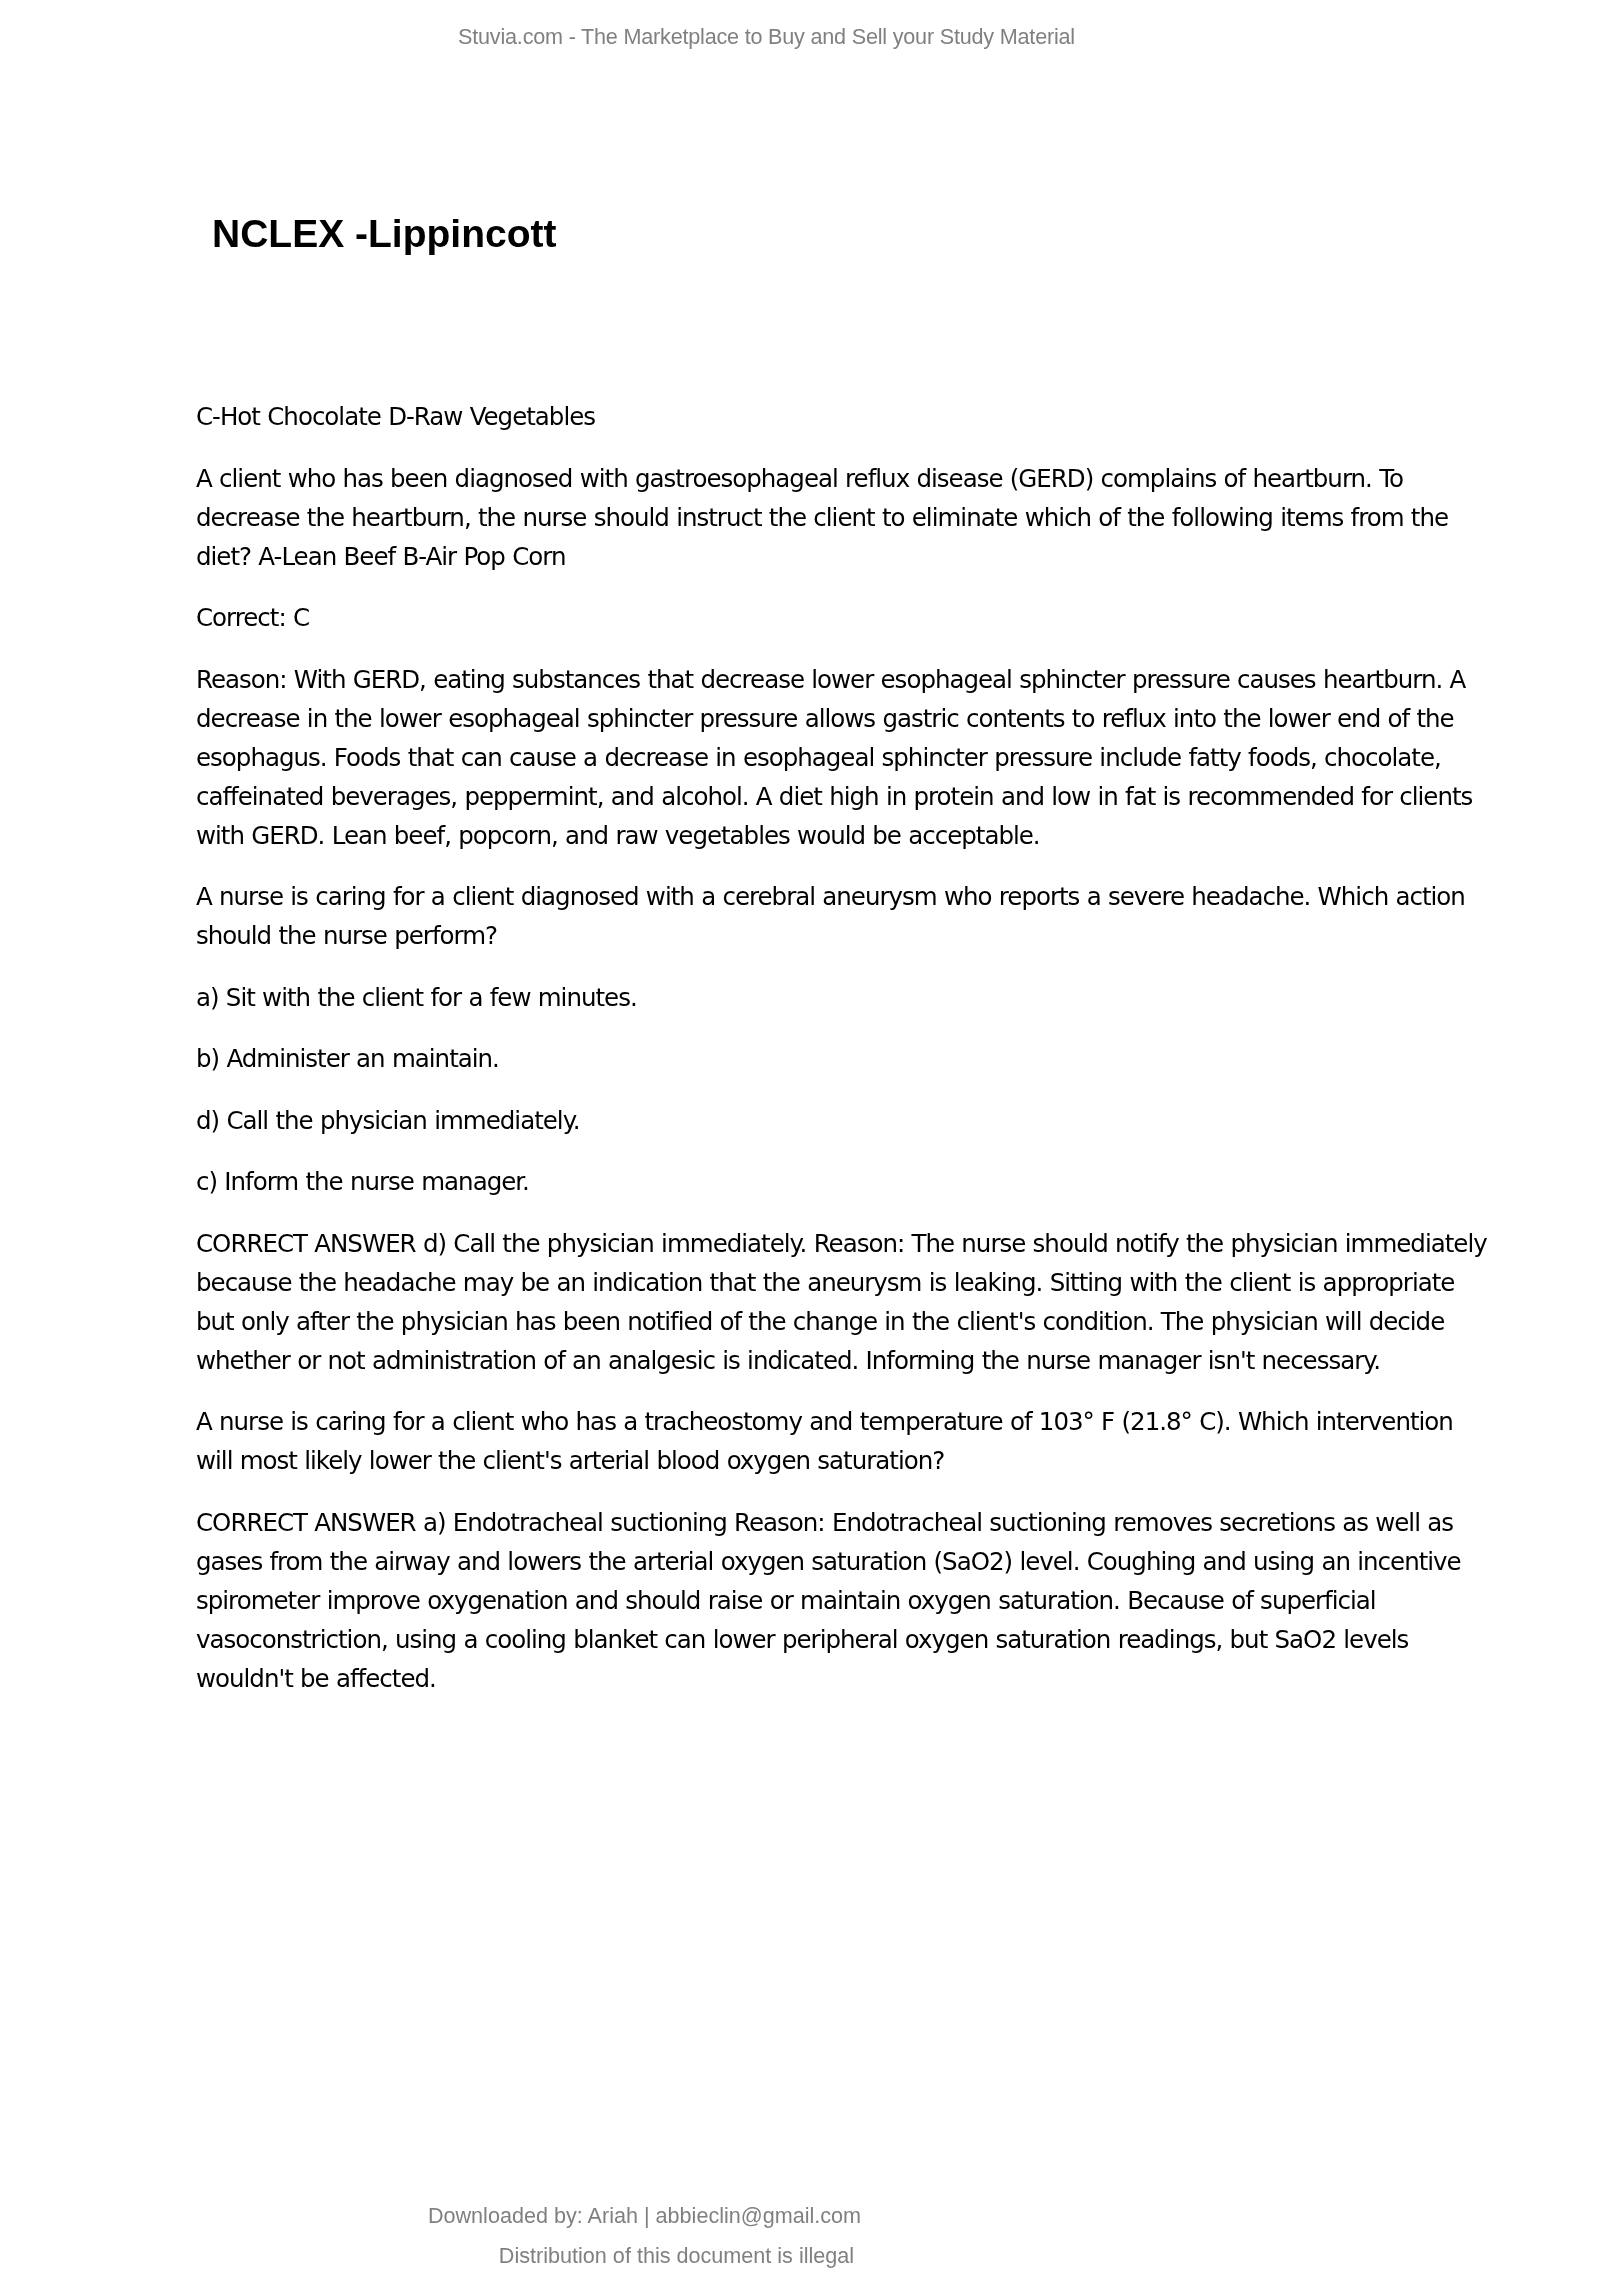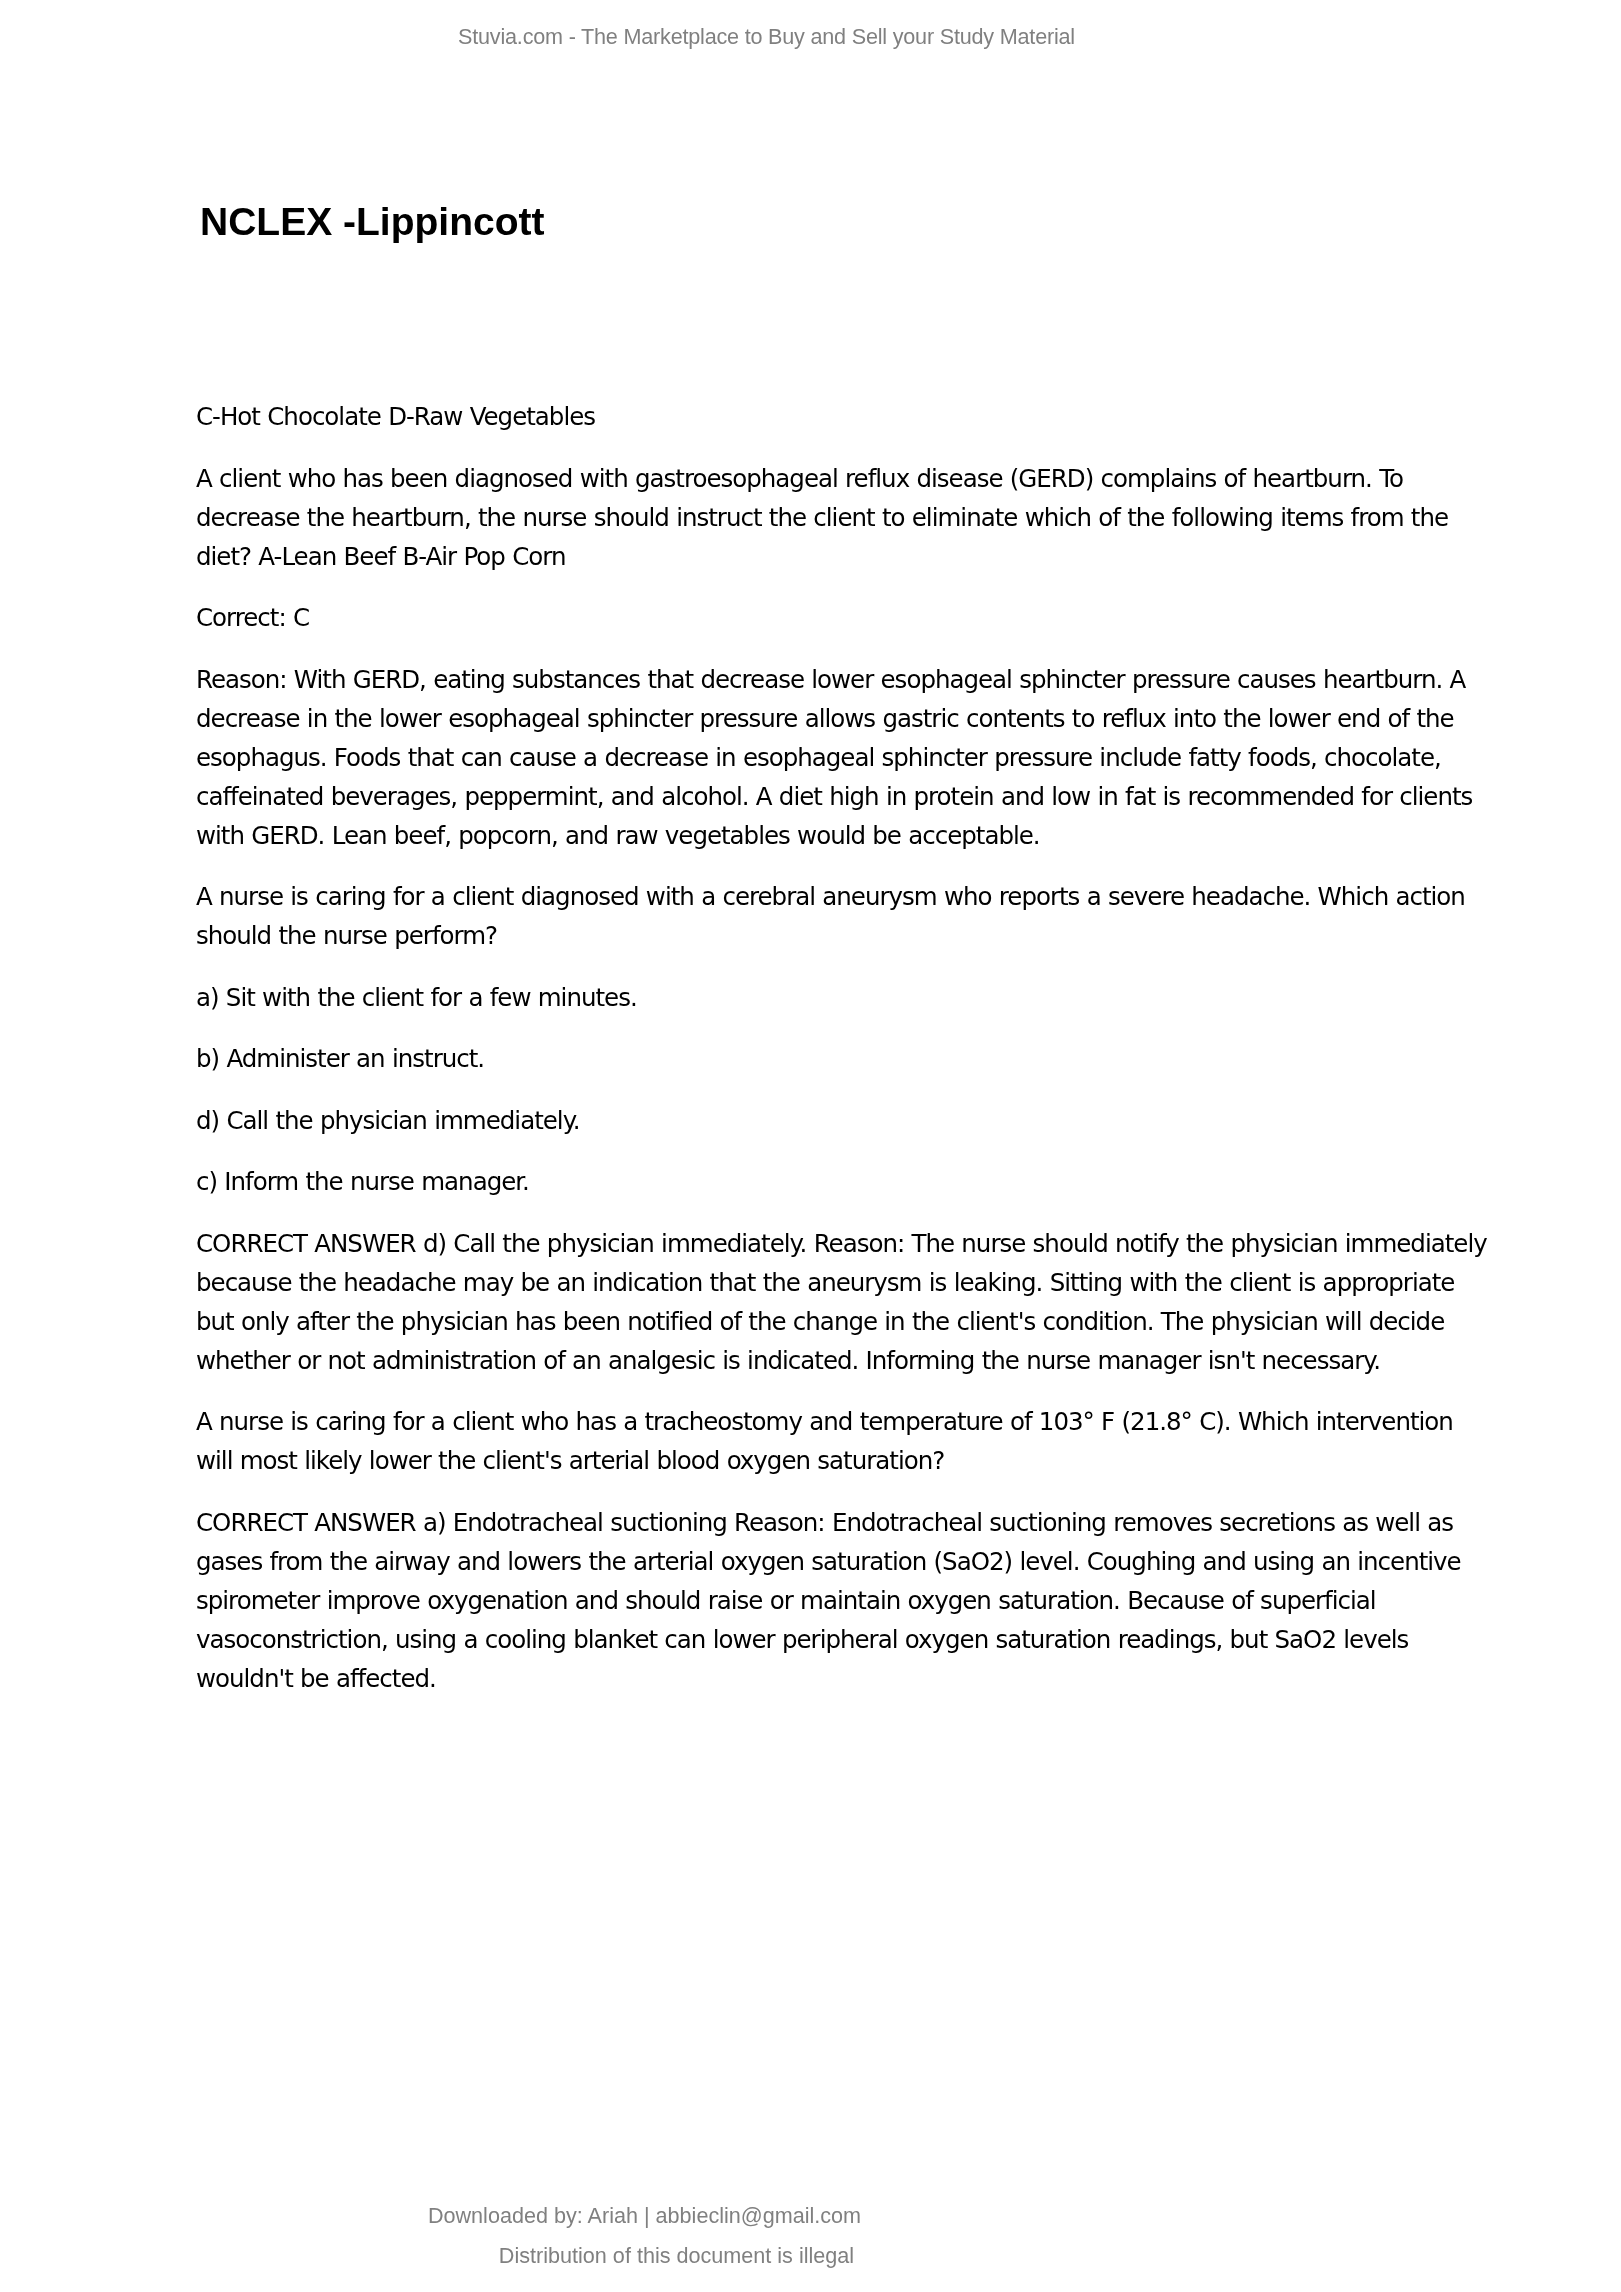--- a/index.html
+++ b/index.html
@@ -22,21 +22,21 @@
       text-align: center;
       font-family: "Liberation Sans", sans-serif;
       font-size: 21.6px;
       color: #808080;
       letter-spacing: -0.2px;
     }
     .doc-title {
       position: absolute;
       top: 196px;
       left: 196px;
-      margin: 4px;
+      margin: 16px;
       font-family: "Liberation Sans", sans-serif;
       font-weight: bold;
       font-size: 39px;
       color: #000000;
     }
     .doc-body {
       position: absolute;
       top: 397px;
       left: 196px;
       width: 1294px;
@@ -69,21 +69,21 @@
 
 <h1 class="doc-title">NCLEX -Lippincott</h1>
 
 <div class="doc-body">
   <p>C-Hot Chocolate D-Raw Vegetables</p>
   <p>A client who has been diagnosed with gastroesophageal reflux disease (GERD) complains of heartburn. To decrease the heartburn, the nurse should instruct the client to eliminate which of the following items from the diet? A-Lean Beef B-Air Pop Corn</p>
   <p>Correct: C</p>
   <p>Reason: With GERD, eating substances that decrease lower esophageal sphincter pressure causes heartburn. A decrease in the lower esophageal sphincter pressure allows gastric contents to reflux into the lower end of the esophagus. Foods that can cause a decrease in esophageal sphincter pressure include fatty foods, chocolate, caffeinated beverages, peppermint, and alcohol. A diet high in protein and low in fat is recommended for clients with GERD. Lean beef, popcorn, and raw vegetables would be acceptable.</p>
   <p>A nurse is caring for a client diagnosed with a cerebral aneurysm who reports a severe headache. Which action should the nurse perform?</p>
   <p>a) Sit with the client for a few minutes.</p>
-  <p>b) Administer an instruct.</p>
+  <p>b) Administer an maintain.</p>
   <p>d) Call the physician immediately.</p>
   <p>c) Inform the nurse manager.</p>
   <p>CORRECT ANSWER d) Call the physician immediately. Reason: The nurse should notify the physician immediately because the headache may be an indication that the aneurysm is leaking. Sitting with the client is appropriate but only after the physician has been notified of the change in the client's condition. The physician will decide whether or not administration of an analgesic is indicated. Informing the nurse manager isn't necessary.</p>
   <p>A nurse is caring for a client who has a tracheostomy and temperature of 103° F (21.8° C). Which intervention will most likely lower the client's arterial blood oxygen saturation?</p>
   <p>CORRECT ANSWER a) Endotracheal suctioning Reason: Endotracheal suctioning removes secretions as well as gases from the airway and lowers the arterial oxygen saturation (SaO2) level. Coughing and using an incentive spirometer improve oxygenation and should raise or maintain oxygen saturation. Because of superficial vasoconstriction, using a cooling blanket can lower peripheral oxygen saturation readings, but SaO2 levels wouldn't be affected.</p>
 </div>
 
 <div class="watermark-bottom wm-b1">Downloaded by: Ariah | abbieclin@gmail.com</div>
 <div class="watermark-bottom wm-b2">Distribution of this document is illegal</div>
 

